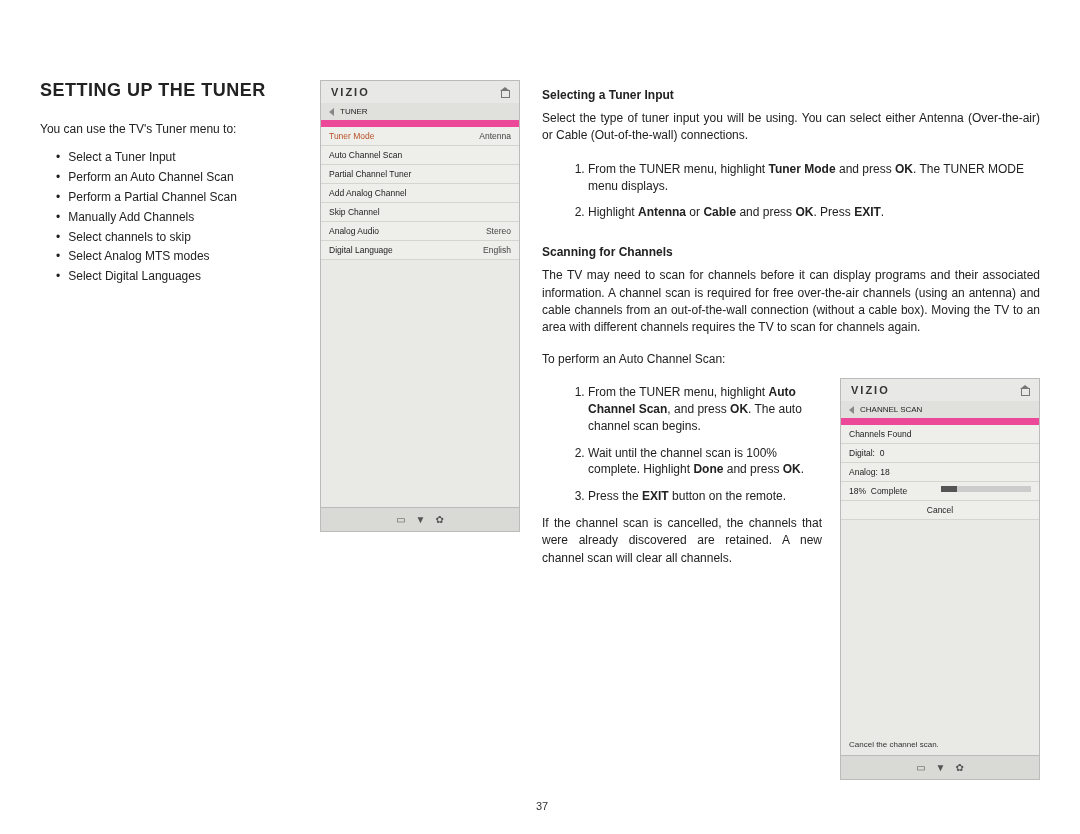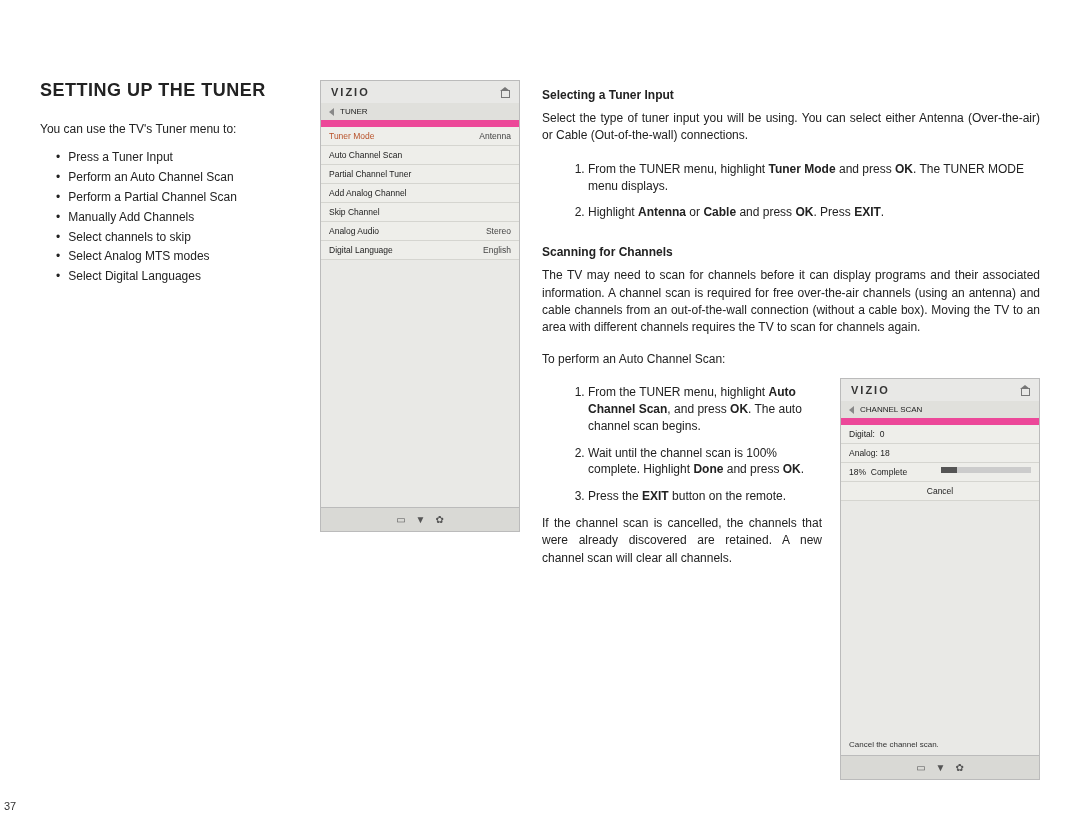--- a/index.html
+++ b/index.html
@@ -88,33 +88,33 @@
   .tri-l { width:0;height:0;border-top:4px solid transparent;border-bottom:4px solid transparent;border-right:5px solid #888; display:inline-block; }
   .prog { width: 90px; height: 6px; background: #ccc; display:inline-block; position:relative; }
   .prog .fill { position:absolute;left:0;top:0;height:100%;width:18%;background:#555; }
   .info { font-size: 8px; padding: 6px 8px; color:#333; }
 
   .panel.tuner { height: 450px; }
   .panel.scan { height: 400px; align-self: flex-start; }
 
   .sec2row { display:flex; gap: 18px; align-items:flex-start; }
   .sec2row .txt { flex: 1; }
-  .pagenum { position:absolute; bottom: 22px; left: 4px; right:0; text-align:left; font-size:11px; color:#333;}
+  .pagenum { position:absolute; bottom: 22px; left: 4px; right:0; text-align:center; font-size:11px; color:#333;}
 </style>
 </head>
 <body>
 
 <div class="page">
 
   <div class="col-left">
     <div class="col-left-text">
       <h1>SETTING UP THE TUNER</h1>
       <p>You can use the TV's Tuner menu to:</p>
       <ul class="bul">
-        <li>Press a Tuner Input</li>
+        <li>Select a Tuner Input</li>
         <li>Perform an Auto Channel Scan</li>
         <li>Perform a Partial Channel Scan</li>
         <li>Manually Add Channels</li>
         <li>Select channels to skip</li>
         <li>Select Analog MTS modes</li>
         <li>Select Digital Languages</li>
       </ul>
     </div>
 
     <div class="panel tuner">
@@ -188,20 +188,24 @@
       <div class="panel scan">
         <div class="hd">
           <span class="brand">VIZIO</span>
           <span class="home-ic"></span>
         </div>
         <div class="crumb">
           <span class="tri-l"></span>
           <span>CHANNEL SCAN</span>
         </div>
         <div class="row">
+          <span class="lab">Channels Found</span>
+            <span></span>
+        </div>
+        <div class="row">
           <span><span>Digital:</span>&nbsp;&nbsp;<span>0</span></span>
             <span></span>
         </div>
         <div class="row">
           <span><span>Analog:</span>&nbsp;<span>18</span></span>
             <span></span>
         </div>
         <div class="row">
           <span><span>18%</span>&nbsp;&nbsp;<span>Complete</span></span>
           <span class="prog">

